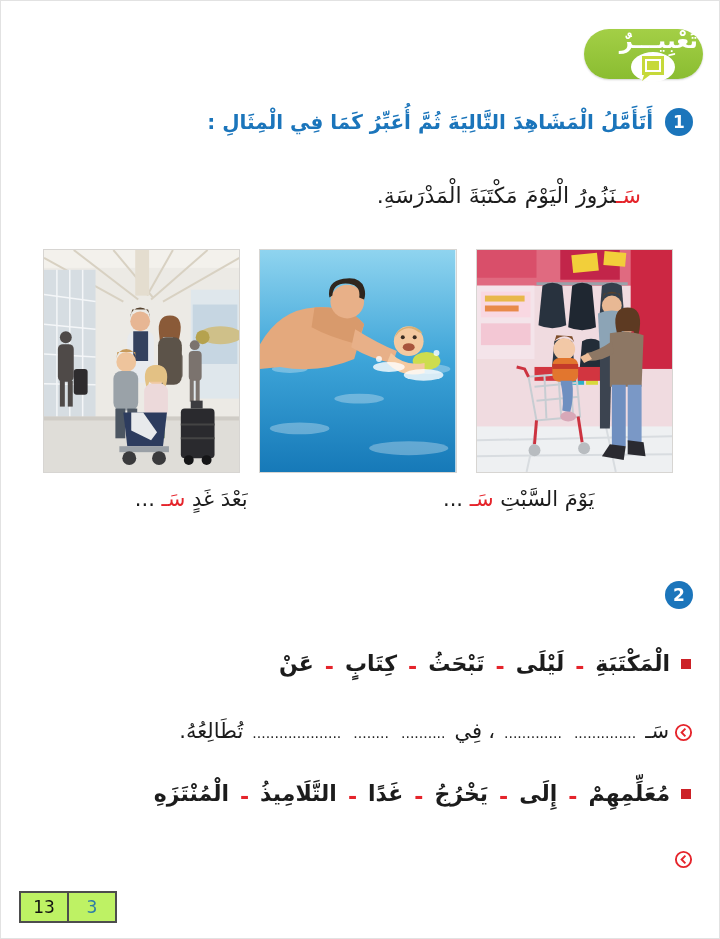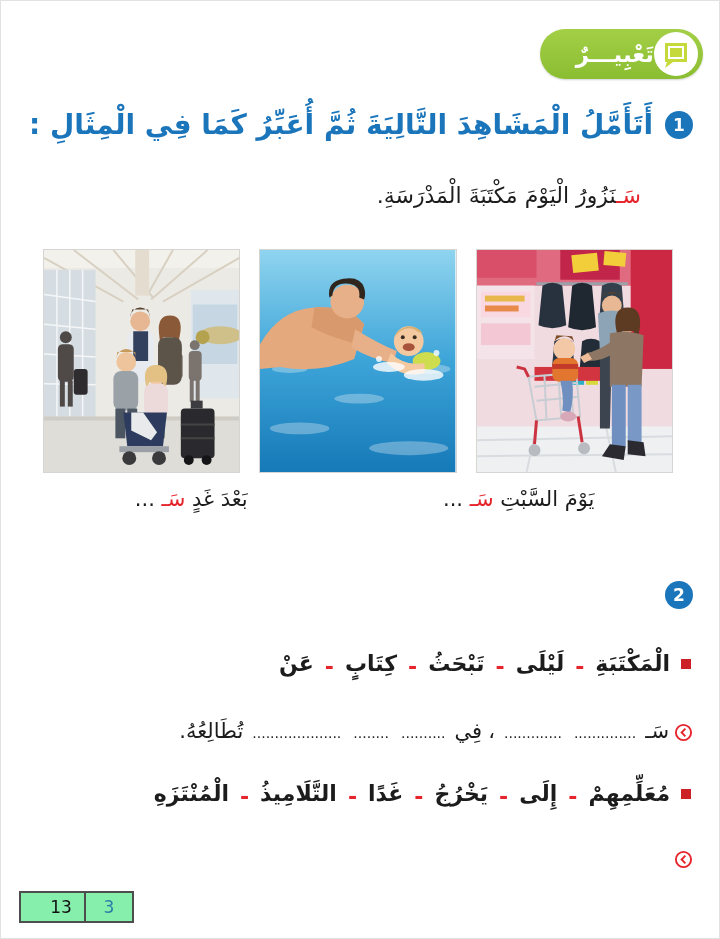--- a/index.html
+++ b/index.html
@@ -2,29 +2,29 @@
 <html lang="ar"><head>
 <meta charset="utf-8">
 <style>
   html,body{margin:0;padding:0;background:#fff;}
   .page{position:relative;width:720px;height:939px;background:#ffffff;margin:0 auto;
         border:1px solid #e2e2e2;box-sizing:border-box;overflow:hidden;
         font-family:"DejaVu Sans",sans-serif;color:#1c1c1c;}
   
   .badge{position:absolute;top:28px;right:16px;height:50px;display:flex;align-items:center;
          background:linear-gradient(180deg,#a3cf46,#8abd31);border-radius:27px;
-         padding:0 5px 0 24px;box-shadow:0 1px 2px rgba(0,0,0,.18);}
+         padding:0 5px 0 24px;box-shadow:0 1px 2px rgba(0,0,0,.18);flex-direction:column;}
   .badge-label{color:#fff;font-weight:bold;font-size:23px;margin-left:12px;line-height:1;}
   .badge-circle{width:44px;height:44px;background:#fff;border-radius:50%;
          display:flex;align-items:center;justify-content:center;}
   
   .instruction{position:absolute;right:26px;display:flex;direction:rtl;align-items:center;gap:12px;}
   .numcircle{width:28px;height:28px;border-radius:50%;background:#1b75bb;color:#fff;
          font-size:17px;font-weight:bold;display:flex;align-items:center;justify-content:center;direction:ltr;}
-  .instr-text{color:#1b75bb;font-weight:bold;font-size:28px;white-space:nowrap;}
+  .instr-text{color:#1b75bb;font-weight:bold;font-size:20px;white-space:nowrap;}
   
   .example{position:absolute;top:182px;right:78px;direction:rtl;font-size:22px;white-space:nowrap;}
   .red{color:#e5242b;}
   
   .photos{position:absolute;top:248px;left:42px;right:46px;height:224px;display:flex;gap:19px;}
   .photo{flex:1;margin:0;border:1px solid #d7d5d2;background:#fff;}
   .photo svg{display:block;width:100%;height:100%;}
   
   .captions{position:absolute;top:486px;left:36px;right:46px;display:flex;gap:19px;}
   .caption{flex:1;text-align:center;direction:rtl;font-size:21px;white-space:nowrap;}
@@ -32,21 +32,21 @@
   .wordlist{position:absolute;right:28px;display:flex;direction:rtl;align-items:center;gap:11px;
          font-size:22px;font-weight:bold;white-space:nowrap;}
   .sq{width:10px;height:10px;background:#cc2127;flex:0 0 auto;}
   .dash{color:#e5242b;font-weight:bold;position:relative;top:3px;}
   
   .answer{position:absolute;right:26px;left:22px;direction:rtl;font-size:19px;white-space:nowrap;}
   .answer .icon{vertical-align:-4px;margin-left:5px;}
   .dots{font-size:14px;letter-spacing:1px;color:#222;margin:0 3px;}
   .seg{font-size:21px;}
   
-  .pagenum{position:absolute;left:18px;bottom:15px;display:inline-flex;border:2px solid #4d4d4d;background:#86efac;padding-left:17px;}
+  .pagenum{position:absolute;left:18px;bottom:15px;display:inline-flex;border:2px solid #4d4d4d;background:#bef264;}
   .pn-cell{min-width:34px;text-align:center;padding:4px 6px;font-size:17px;line-height:1.2;}
   .pn-latin{border-right:2px solid #4d4d4d;color:#111;}
   .pn-ar{color:#2d7ca7;}
 </style>
 </head>
 <body>
 
 <div class="page">
 
   <div class="badge">

